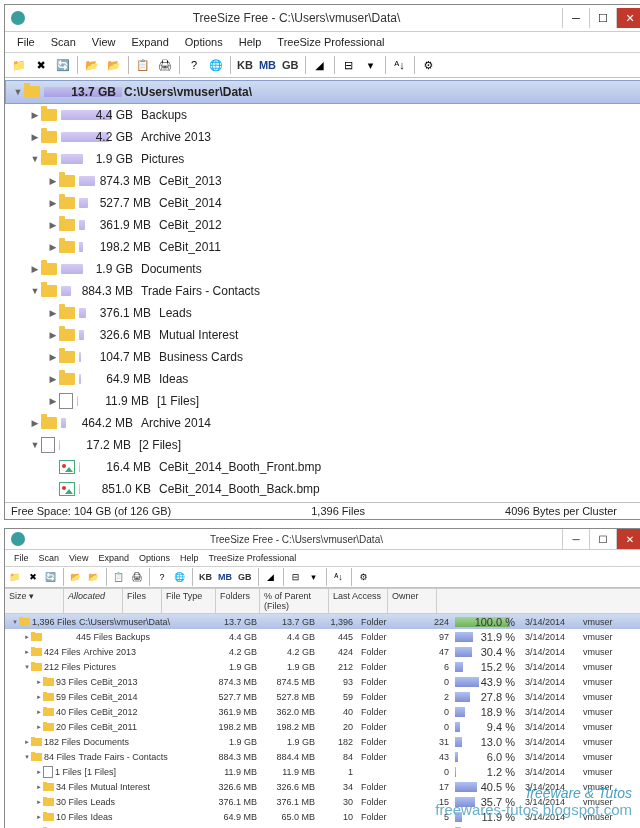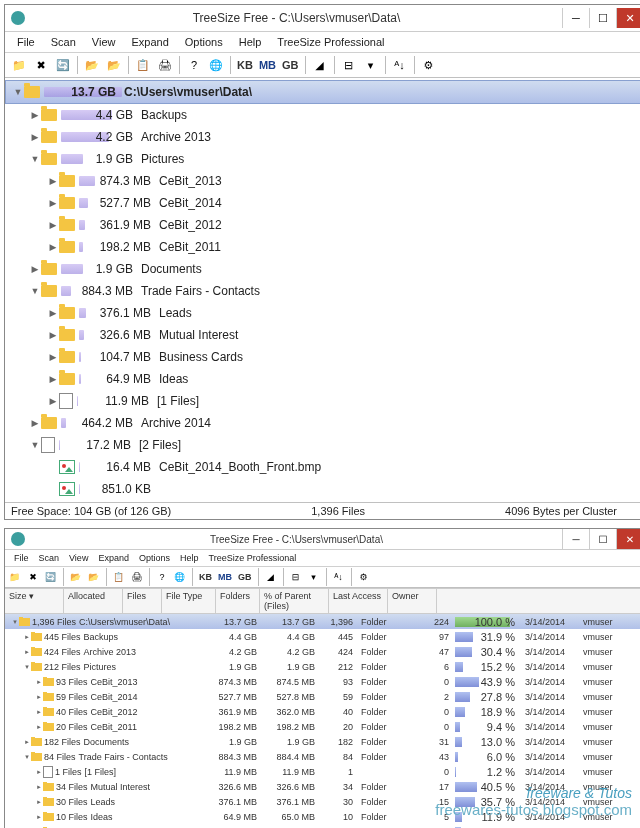--- a/index.html
+++ b/index.html
@@ -235,20 +235,21 @@
         <span class="exp"></span>
         <span class="img"></span>
         <span class="sizecell"><span class="bar" style="width: 1%;"></span><span style="position: relative;">16.4 MB</span></span>
         <span class="name">CeBit_2014_Booth_Front.bmp</span>
       </div>
       <div class="row">
         <span class="ind" style="width: 42px;"></span>
         <span class="exp"></span>
         <span class="img"></span>
         <span class="sizecell"><span class="bar" style="width: 1%;"></span><span style="position: relative;">851.0 KB</span></span>
+        <span class="name">CeBit_2014_Booth_Back.bmp</span>
       </div>
     </div>
   <div class="status">
     <span>Free Space: 104 GB  (of 126 GB)</span>
     <span style="flex:1;text-align:center">1,396  Files</span>
     <span>4096 Bytes per Cluster</span>
   </div>
 </div>
 
 <div class="window w2">
@@ -290,21 +291,21 @@
     <div class="sep"></div>
     <div class="tbtn">⊟</div>
     <div class="tbtn">▾</div>
     <div class="sep"></div>
     <div class="tbtn">ᴬ↓</div>
     <div class="sep"></div>
     <div class="tbtn">⚙</div>
   </div>
   <div class="cols" id="cols2">
       <div style="width: 50px;">Size ▾</div>
-      <div style="width: 50px;">Allocated</div>
+      <div style="width: 50px; font-style: italic;">Allocated</div>
       <div style="width: 30px;">Files</div>
       <div style="width: 45px;">File Type</div>
       <div style="width: 35px;">Folders</div>
       <div style="width: 60px;">% of Parent (Files)</div>
       <div style="width: 50px;">Last Access</div>
       <div style="width: 40px;">Owner</div>
     </div>
   <div class="grid" id="grid2">
       <div class="grow" style="background: linear-gradient(rgb(208, 220, 240), rgb(176, 192, 232));">
         <div class="c-name">
@@ -324,21 +325,21 @@
           <div class="ptxt">100.0 %</div>
         </div>
         <div class="c-last">3/14/2014</div>
         <div class="c-own">vmuser</div>
       </div>
       <div class="grow">
         <div class="c-name">
           <span style="display: inline-block; width: 14px;"></span>
           <span class="e2">▸</span>
           <span class="miniF"></span>
-          <span style="padding-right: 3px;">445 Files  </span>
+          <span style="padding-right: 3px; margin-left: 32px;">445 Files  </span>
           <span>Backups</span>
         </div>
         <div class="c-size">4.4 GB</div>
         <div class="c-alloc">4.4 GB</div>
         <div class="c-files">445</div>
         <div class="c-type">Folder</div>
         <div class="c-fold">97</div>
         <div class="c-pct">
           <div class="pbar" style="width: 17.6px;"></div>
           <div class="ptxt">31.9 %</div>

